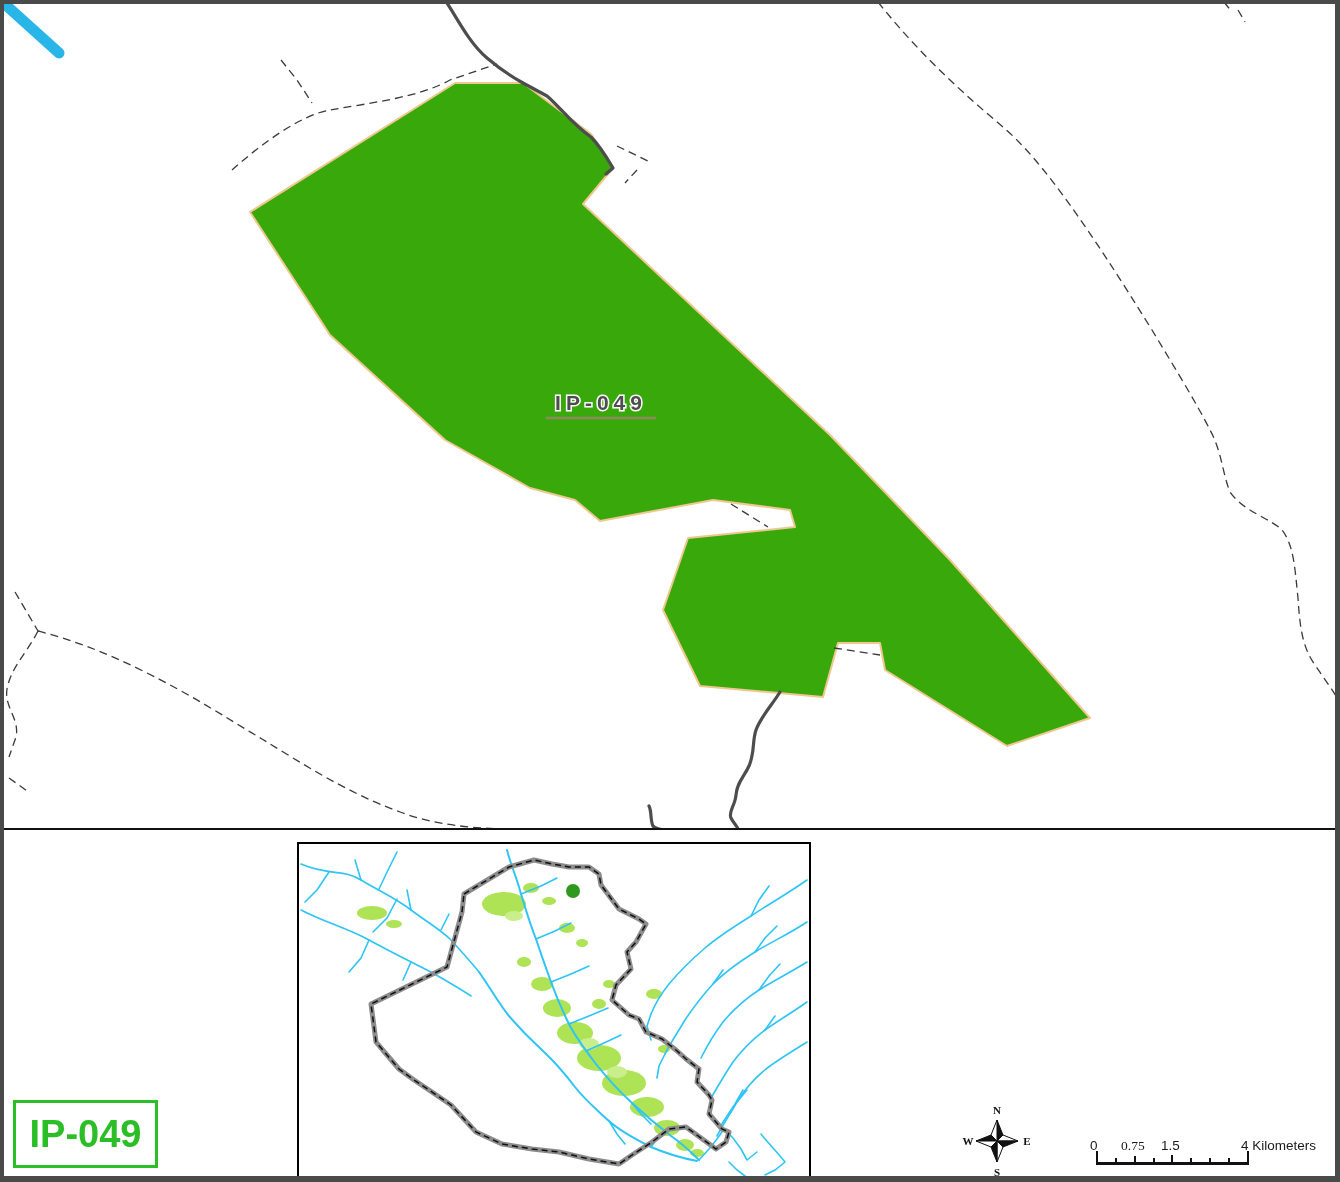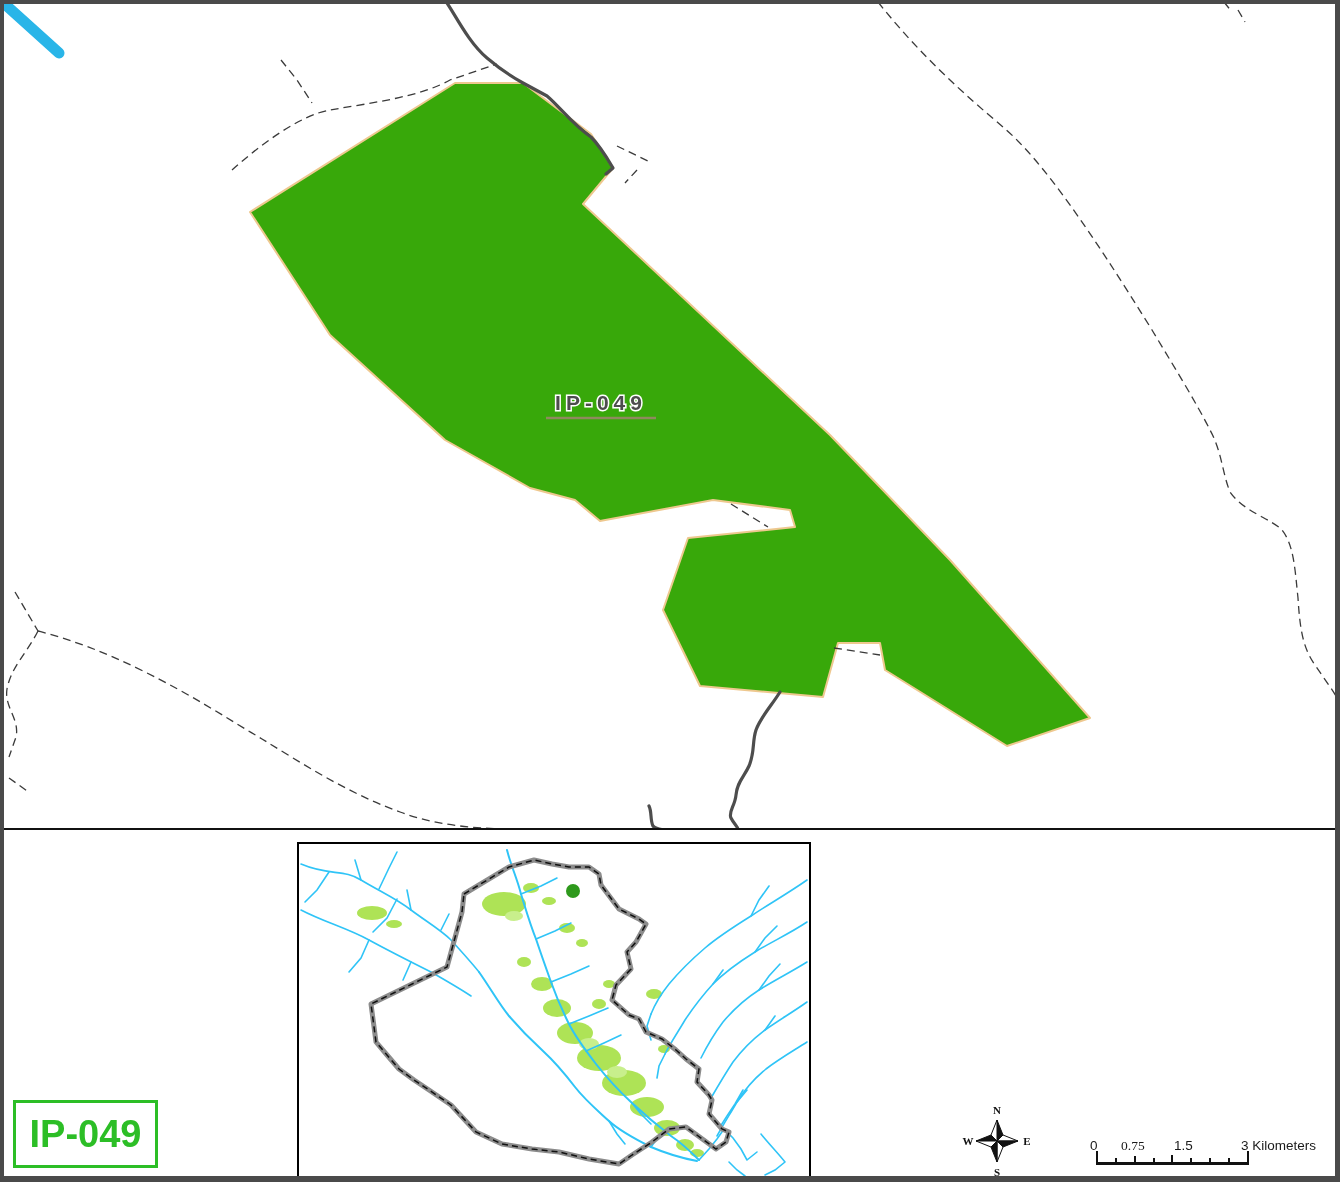--- a/index.html
+++ b/index.html
@@ -147,22 +147,22 @@
     </g>
     <text x="37" y="12" text-anchor="middle">N</text>
     <text x="37" y="74" text-anchor="middle">S</text>
     <text x="8" y="43" text-anchor="middle">W</text>
     <text x="67" y="43" text-anchor="middle">E</text>
   </svg>
 
   <div class="scalebar">
     <span class="sb-label" style="left:0px;">0</span>
     <span class="sb-label" style="left:31px;font-family:Liberation Serif, serif;">0.75</span>
-    <span class="sb-label" style="left:71px;margin-left:13px;">1.5</span>
-    <span class="sb-label" style="left:151px;">3 Kilometers</span>
+    <span class="sb-label" style="left:71px;">1.5</span>
+    <span class="sb-label" style="left:151px;">4 Kilometers</span>
     <div class="sb-base"></div>
     <div class="sb-tick" style="left:6px;  top:13px;height:14px;"></div>
     <div class="sb-tick" style="left:25px; top:20px;height:7px;"></div>
     <div class="sb-tick" style="left:44px; top:18px;height:9px;"></div>
     <div class="sb-tick" style="left:63px; top:20px;height:7px;"></div>
     <div class="sb-tick" style="left:81px; top:17px;height:10px;"></div>
     <div class="sb-tick" style="left:100px;top:20px;height:7px;"></div>
     <div class="sb-tick" style="left:119px;top:20px;height:7px;"></div>
     <div class="sb-tick" style="left:138px;top:20px;height:7px;"></div>
     <div class="sb-tick" style="left:157px;top:13px;height:14px;"></div>

